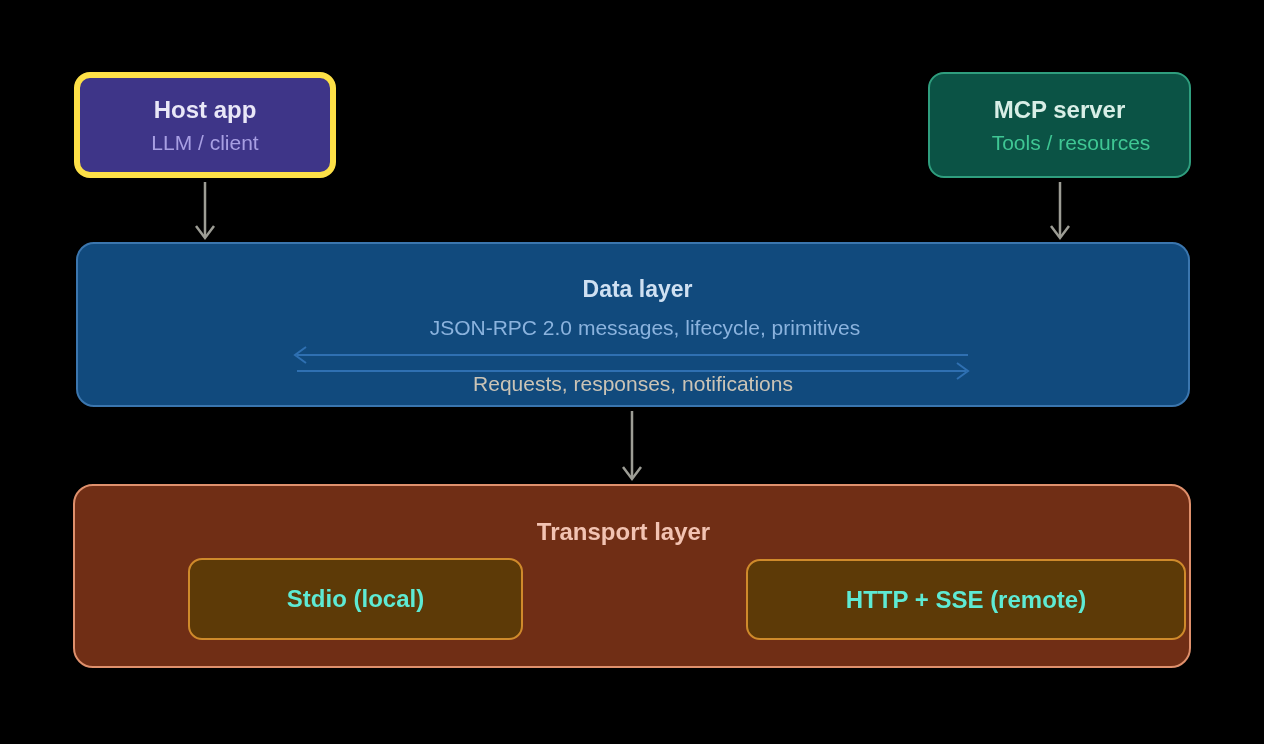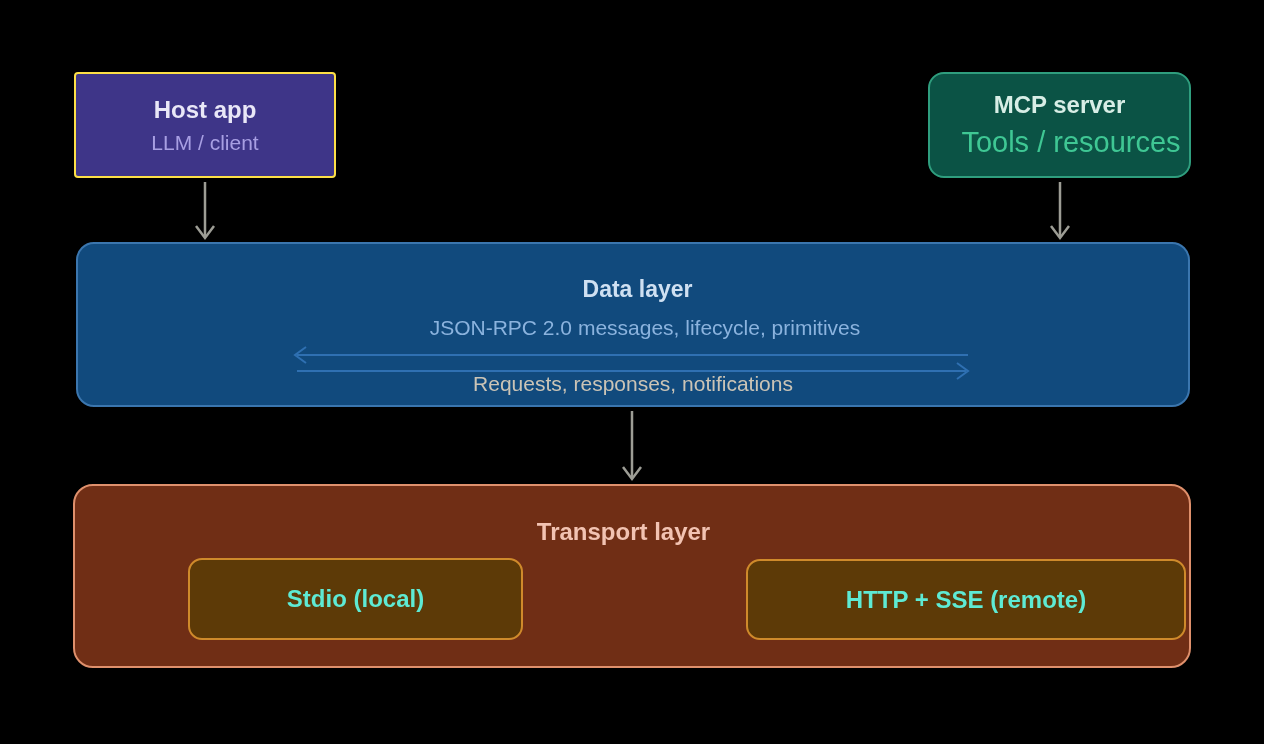--- a/index.html
+++ b/index.html
@@ -14,38 +14,38 @@
   }
   .node {
     position: absolute;
     text-align: center;
   }
   .node-title { font-weight: 700; }
   
   .host {
     left: 74px; top: 72px; width: 262px; height: 106px;
     background: #3e3588;
-    border: 2px solid #fde047;
-    border-radius: 4px;
+    border: 6px solid #fde047;
+    border-radius: 16px;
     display: flex; flex-direction: column; justify-content: center; align-items: center;
     gap: 7px;
   }
   .host .node-title { color: #e9e7f7; font-size: 24px; }
   .host .node-subtitle { color: #a89fe3; font-size: 21px; }
   
   .server {
     left: 928px; top: 72px; width: 263px; height: 106px;
     background: #0b5345;
     border: 2px solid #2f9e7e;
     border-radius: 16px;
     display: flex; flex-direction: column; justify-content: center; align-items: center;
     gap: 7px;
   }
   .server .node-title { color: #d8eee6; font-size: 24px; }
-  .server .node-subtitle { color: #3fc794; font-size: 29px; margin-left: 23px; }
+  .server .node-subtitle { color: #3fc794; font-size: 21px; margin-left: 23px; }
   
   .data-layer {
     left: 76px; top: 242px; width: 1114px; height: 165px;
     background: #114a7d;
     border: 2px solid #3b76ae;
     border-radius: 18px;
   }
   .data-layer .node-title {
     position: absolute; left: 0; right: 0; top: 32px;
     color: #cfe0f2; font-size: 23px; margin-left: 9px;

